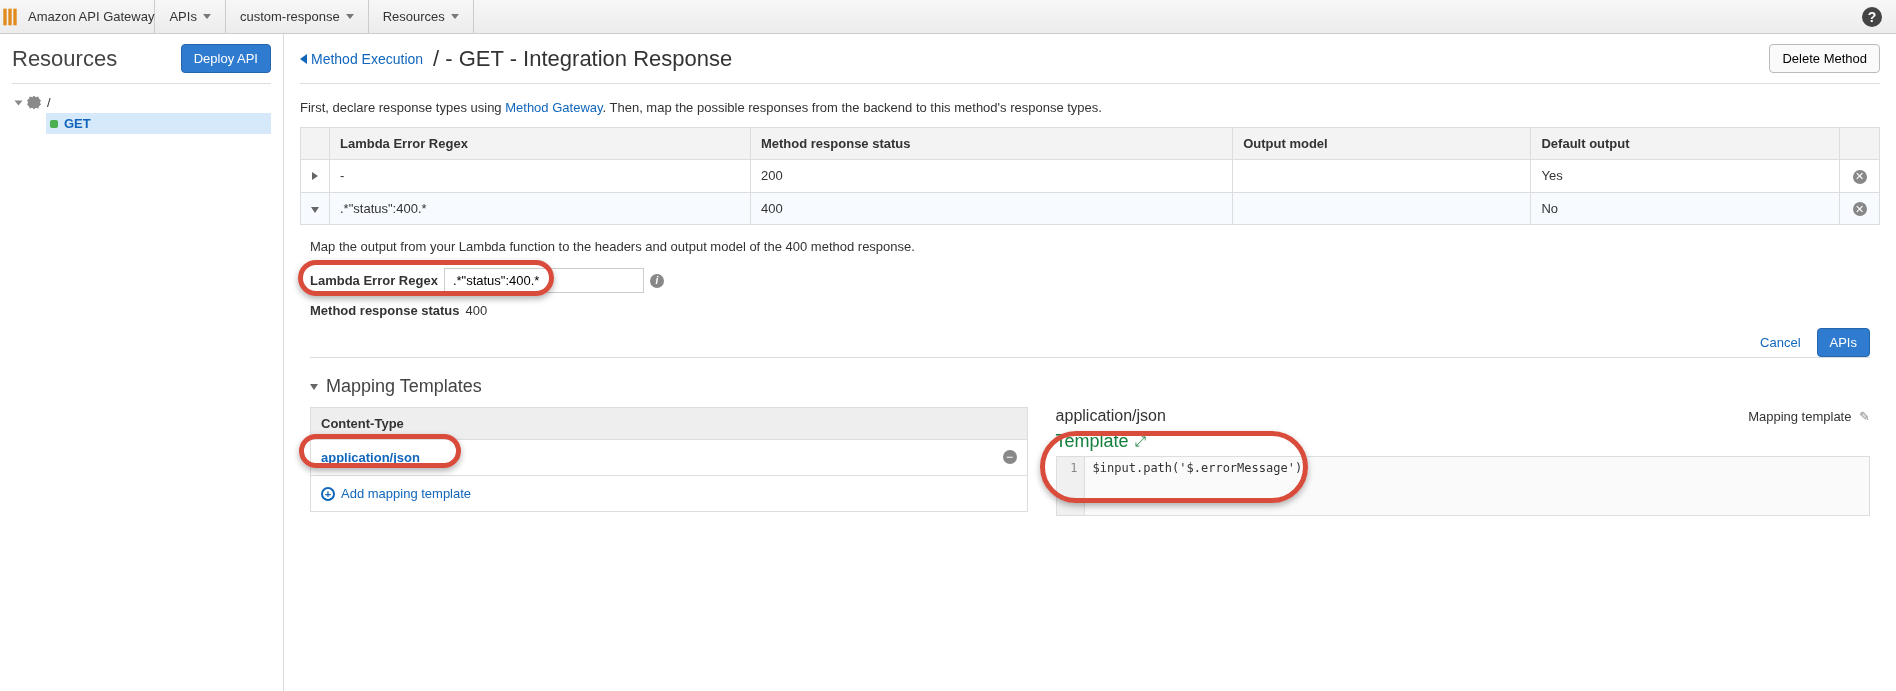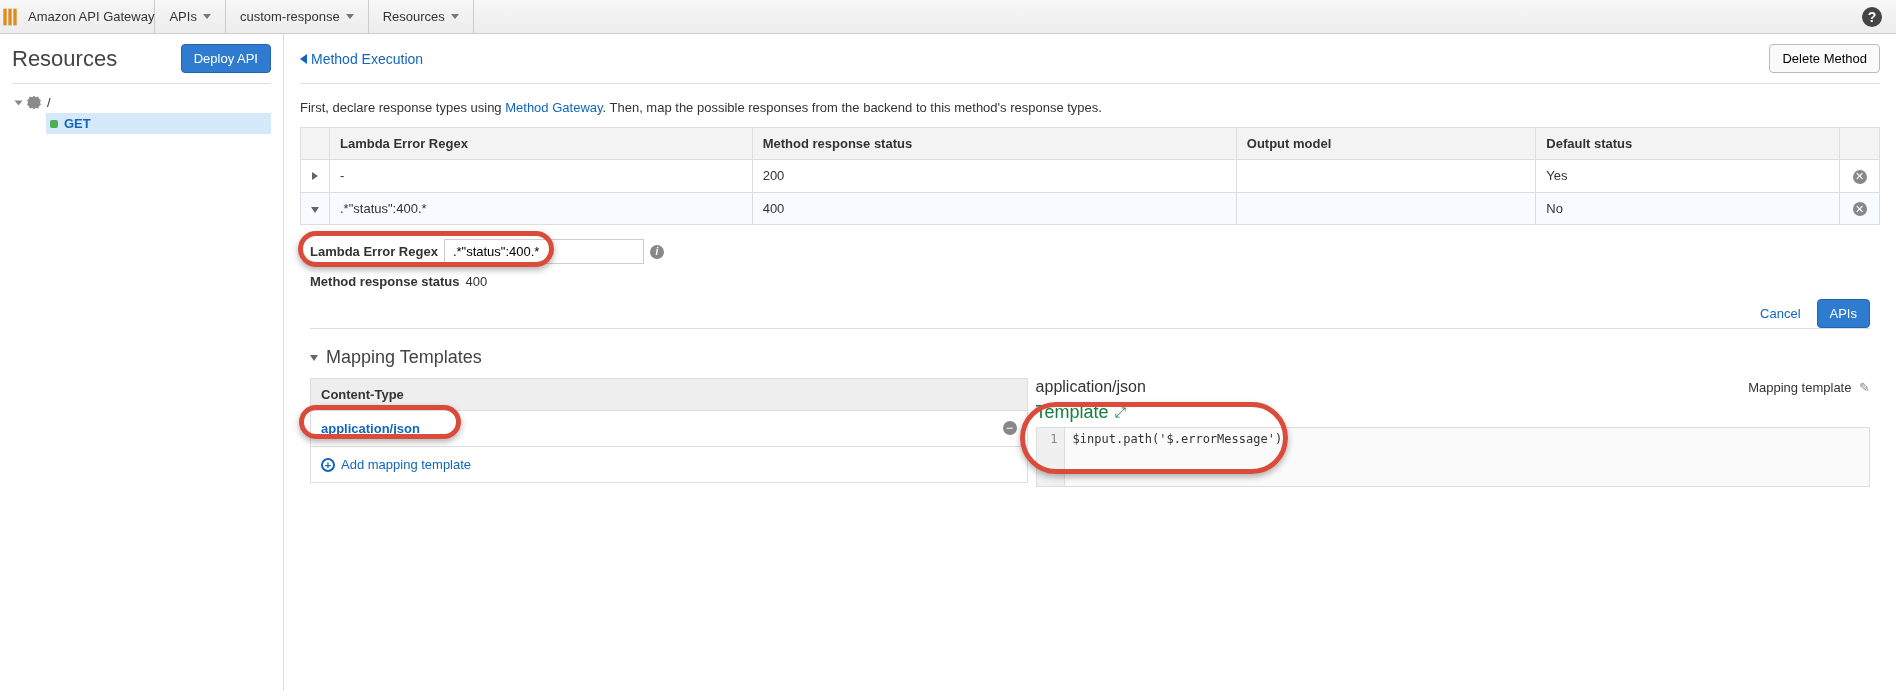--- a/index.html
+++ b/index.html
@@ -46,21 +46,21 @@
 .mapping-desc { margin-bottom:14px; }
 .form-line { display:flex; align-items:center; gap:6px; margin-bottom:10px; position:relative;}
 .form-line label { font-weight:bold; font-size:13px;}
 .form-line input { border:1px solid #ccc; padding:4px 8px; width:200px; font-size:13px;}
 .info-icon { width:14px; height:14px; border-radius:50%; background:#888; color:#fff; display:inline-flex; align-items:center; justify-content:center; font-size:10px; font-style:italic; font-weight:bold;}
 .hl-ring { position:absolute; border:5px solid #d94b3a; border-radius:28px; pointer-events:none; box-shadow: 0 3px 6px rgba(0,0,0,0.3);}
 .actions-right { display:flex; justify-content:flex-end; gap:8px; margin-top:0; align-items:center;}
 .link-cancel { color:#1166bb; cursor:pointer; padding:6px 8px;}
 .section-header { display:flex; align-items:center; gap:8px; font-size:18px; color:#444; margin:18px 0 10px; cursor:pointer;}
 .section-hr { border:none; border-top:1px solid #ddd; margin-bottom:14px;}
-.mapping-grid { display:flex; gap:8px; position:relative;}
+.mapping-grid { display:flex; gap:28px; position:relative;}
 .mt-left { width:46%; }
 .mt-right { flex:1; }
 table.ct-table { width:100%; border-collapse:collapse; }
 table.ct-table th { background:#eee; border:1px solid #ddd; padding:8px 10px; text-align:left; font-weight:bold;}
 table.ct-table td { border:1px solid #ddd; padding:10px; }
 .ct-link { color:#1166bb; font-weight:bold; cursor:pointer;}
 .minus-icon { float:right; width:14px; height:14px; border-radius:50%; background:#888; color:#fff; display:inline-flex; align-items:center; justify-content:center; font-size:12px; cursor:pointer;}
 .add-row { color:#1166bb; display:flex; align-items:center; gap:6px; cursor:pointer;}
 .plus-circ { width:14px; height:14px; border-radius:50%; border:2px solid #1166bb; color:#1166bb; display:inline-flex; align-items:center; justify-content:center; font-size:11px; font-weight:bold;}
 .right-header { display:flex; justify-content:space-between; align-items:center; margin-bottom:6px;}
@@ -127,36 +127,37 @@
     </div>
   </div>
 
   <div class="content">
     <div class="content-header">
       <div class="breadcrumb">
         <span class="back-link">
           <span class="arrow-left"></span>
           <span>Method Execution</span>
         </span>
+        <span class="crumb-title">/ - GET - Integration Response</span>
       </div>
       <button class="btn-default">Delete Method</button>
     </div>
 
     <p class="intro">
       <span>First, declare response types using </span><a>Method Gateway</a><span>. Then, map the possible responses from the backend to this method's response types.</span>
     </p>
 
     <table class="resp-table">
       <thead>
         <tr>
           <th class="row-toggle"></th>
           <th>Lambda Error Regex</th>
           <th>Method response status</th>
           <th>Output model</th>
-          <th>Default status</th>
+          <th>Default output</th>
           <th class="del-col"></th>
         </tr>
       </thead>
       <tbody>
         <tr>
           <td class="row-toggle"><span class="tri-closed"></span></td>
           <td>-</td>
           <td>200</td>
           <td></td>
           <td>Yes</td>
@@ -167,20 +168,21 @@
           <td>.*"status":400.*</td>
           <td>400</td>
           <td></td>
           <td>No</td>
           <td class="del-col"><span class="del-icon">✕</span></td>
         </tr>
       </tbody>
     </table>
 
     <div class="expanded-content">
+      <p class="mapping-desc">Map the output from your Lambda function to the headers and output model of the 400 method response.</p>
 
       <div class="form-line" style="position:relative;">
         <div class="hl-ring ring1"></div>
         <label>Lambda Error Regex</label>
         <input type="text" value=".*&quot;status&quot;:400.*" style="">
         <span class="info-icon">i</span>
       </div>
 
       <div class="form-line">
         <label>Method response status</label>

